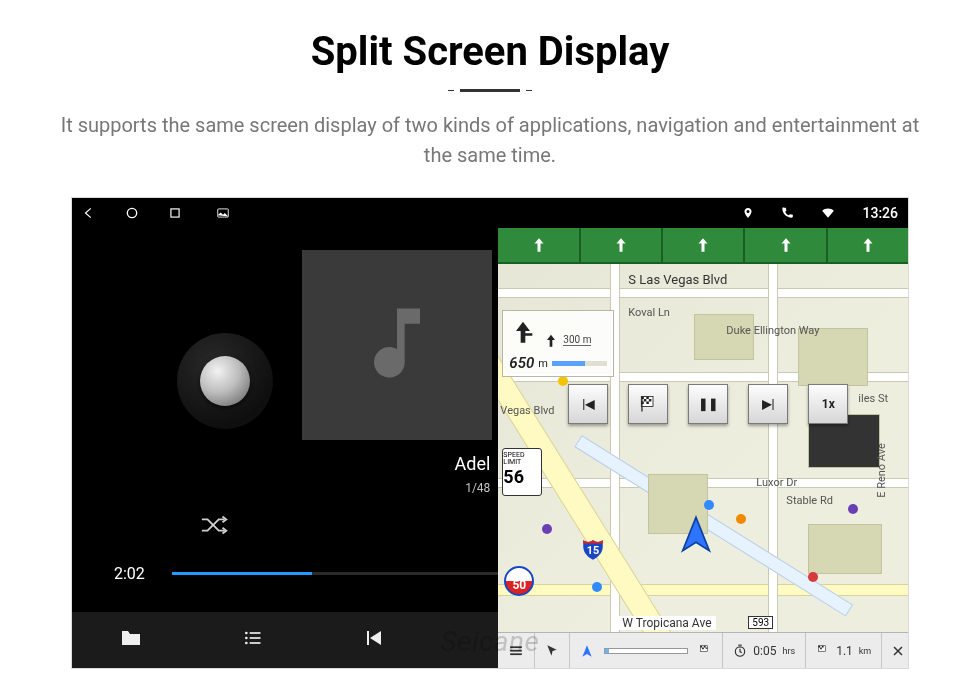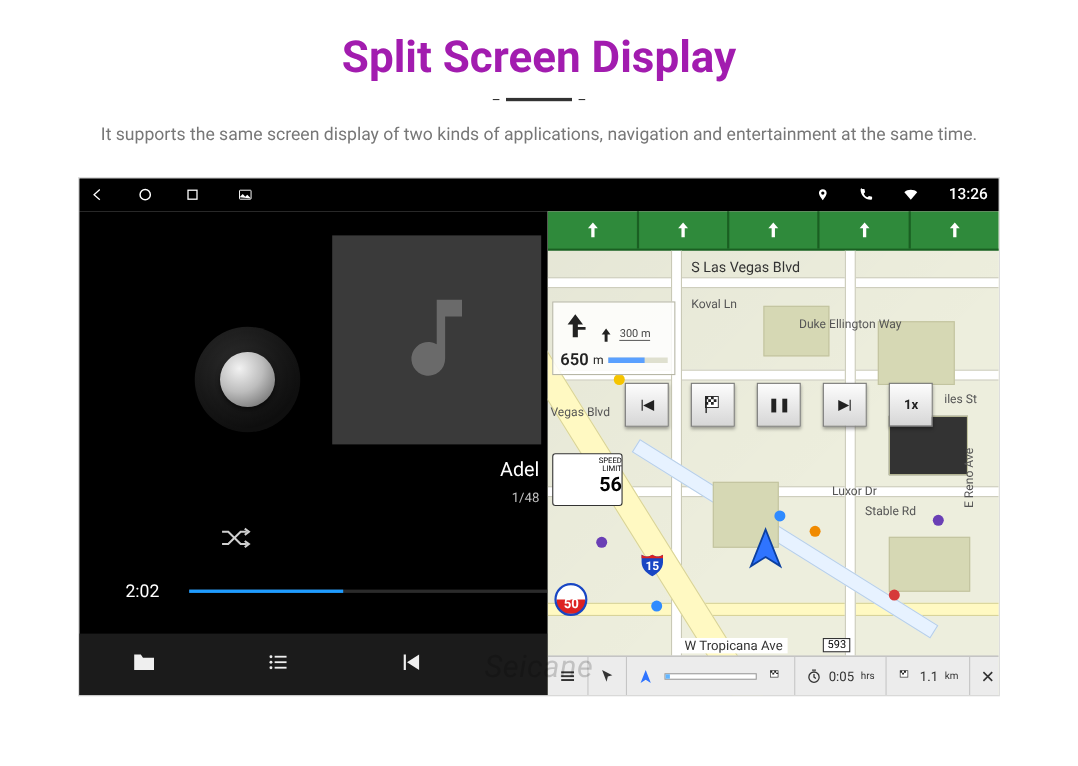--- a/index.html
+++ b/index.html
@@ -11,37 +11,37 @@
     overflow: hidden;
     position: relative;
   }
   .title-wrap {
     text-align: center;
     padding-top: 28px;
   }
   .title {
     font-size: 40px;
     font-weight: 700;
-    color: #a21caf;
+    color: #000000;
   }
   .title-underline {
     width: 60px;
     height: 3px;
     background:#333;
     margin: 14px auto 18px auto;
     position: relative;
   }
   .title-underline::before,
   .title-underline::after{
     content:""; position:absolute; top:1px; width:6px; height:1px; background:#333;
   }
   .title-underline::before{ left:-12px; }
   .title-underline::after{ right:-12px; }
   .subtitle {
-    font-size: 16px;
+    font-size: 20px;
     color: #777;
     max-width: 880px;
     margin: 0 auto 28px auto;
     line-height: 1.5;
   }
 
   
   .device {
     width: 836px;
     height: 470px;
@@ -157,29 +157,29 @@
     position:absolute; left:4px; top:46px;
     width:112px; padding:6px 6px 4px 6px;
     background:rgba(255,255,255,.85);
     border:1px solid #b7b7a6;
     color:#222; font-size:12px;
     display:flex; flex-direction:column;
   }
   .turnbox .icons{ display:flex; gap:6px; align-items:flex-end; }
   .turnbox .next-dist{ font-size:10px; color:#444; border-bottom:1px solid #666; margin-left:4px;}
   .turnbox .dist-row{ display:flex; align-items:center; gap:4px; margin-top:6px;}
-  .turnbox .dist-main{ font-size:15px; font-weight:600;}
+  .turnbox .dist-main{ font-size:15px; font-weight:600;font-style:italic;}
   .turnbox .unit{ font-size:11px;}
   .turnbox .bar{ flex:1; height:5px; background:#dfe0cf; position:relative; }
   .turnbox .bar .f{ position:absolute; left:0; top:0; bottom:0; width:60%; background:#5aa0ff;}
 
   .speed-sign{
     position:absolute; left:4px; top:184px;
-    width:64px; height:48px; background:#fff; border:1px solid #333; border-radius:3px;
-    font-size:7px; text-align:right; padding-top:3px; line-height:1.05;
+    width:40px; height:48px; background:#fff; border:1px solid #333; border-radius:3px;
+    font-size:7px; text-align:left; padding-top:3px; line-height:1.05;
   }
   .speed-sign .n{ font-size:18px; font-weight:700; display:block; margin-top:1px;}
 
   .interstate{
     position:absolute; left:82px; bottom:66px;
   }
   .shield50{
     position:absolute; left:6px; bottom:36px;
     width:30px; height:30px; border-radius:50%;
     background:linear-gradient(#fff 48%, #d22 52%);

